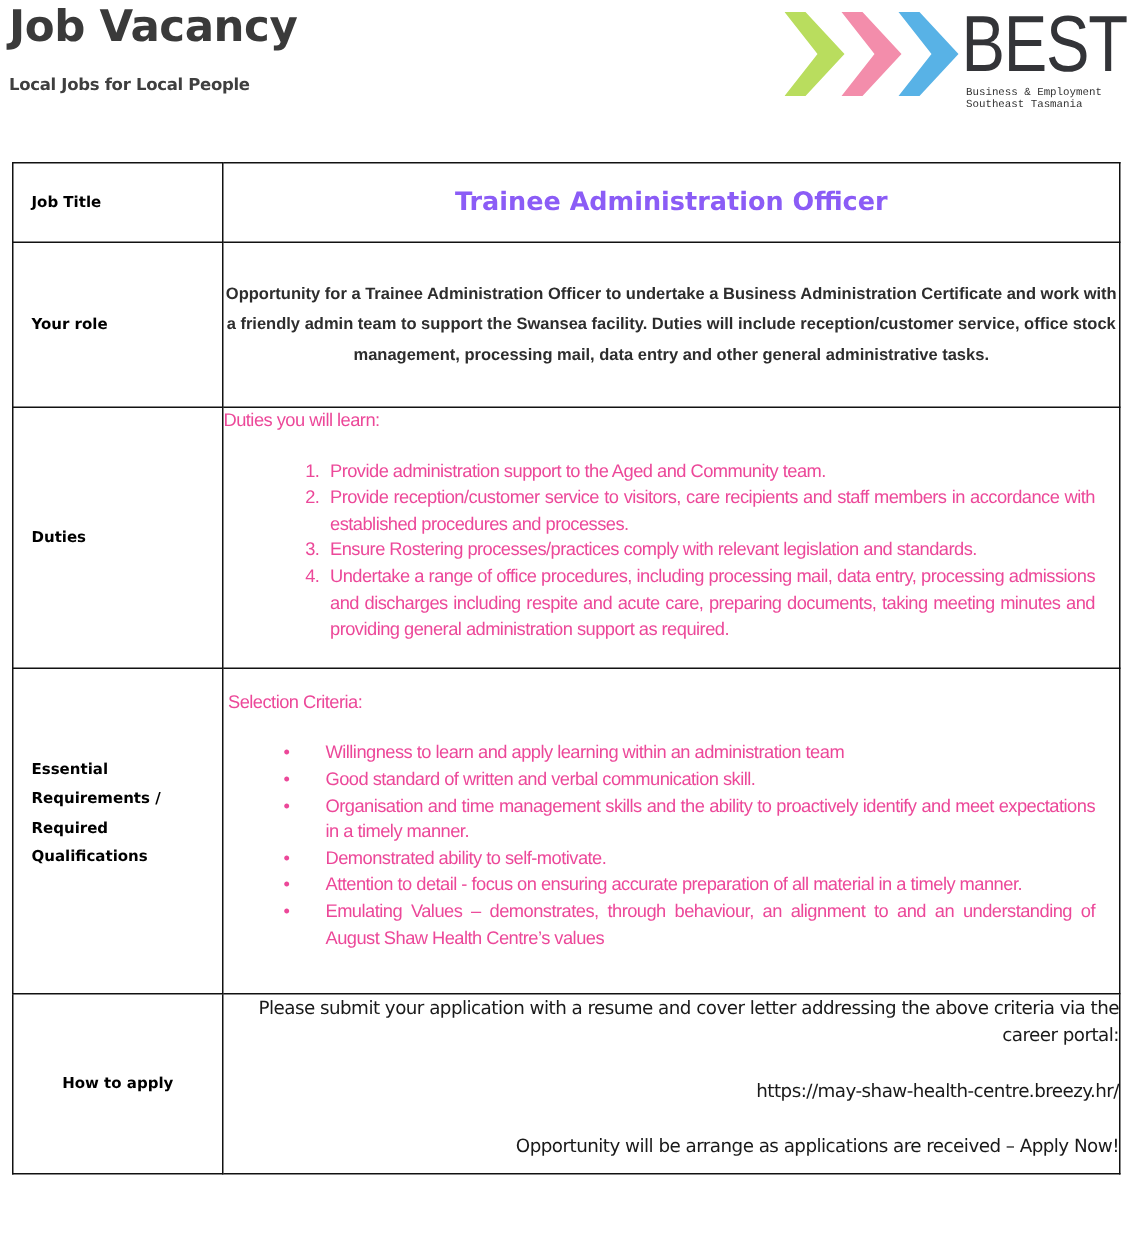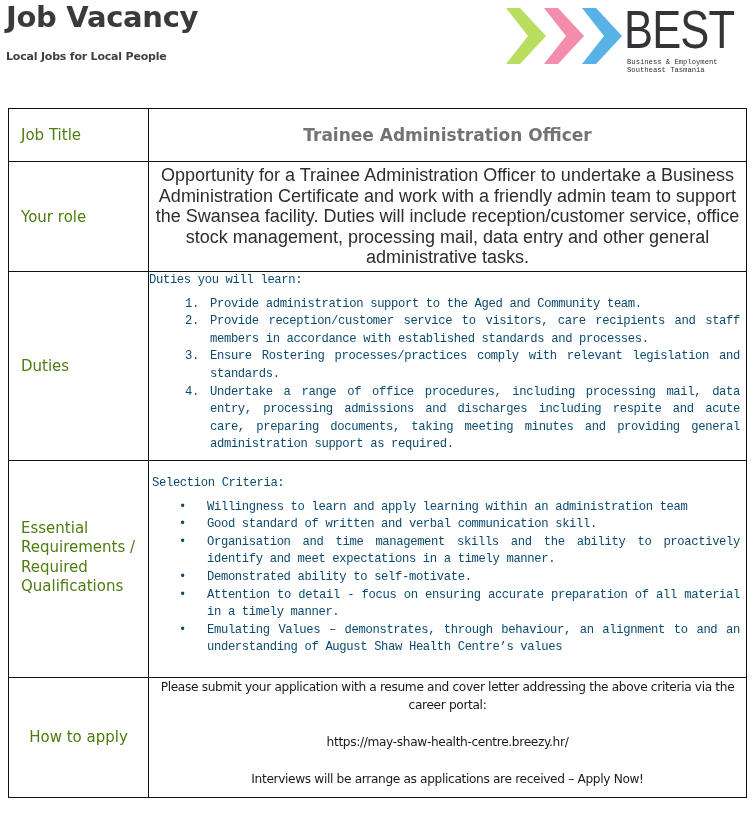--- a/index.html
+++ b/index.html
@@ -1,39 +1,39 @@
 <!DOCTYPE html>
 <html><head>
 <meta charset="utf-8">
 <style>
   html, body { margin:0; padding:0; background:#ffffff; }
   body { width:755px; height:840px; position:relative; overflow:hidden; font-family:"Liberation Sans", sans-serif; color:#222; }
   .title { position:absolute; left:6px; top:0px; font-family:"DejaVu Sans", sans-serif; font-weight:bold; font-size:29px; color:#3a3a3a; letter-spacing:-0.3px; }
   .subtitle { position:absolute; left:6px; top:50px; font-family:"DejaVu Sans", sans-serif; font-weight:bold; font-size:11px; color:#3f3f3f; letter-spacing:-0.2px; }
-  .logo { position:absolute; left:506px; top:3px; width:232px; height:70px; }
+  .logo { position:absolute; left:523px; top:3px; width:232px; height:70px; }
   .logo svg { position:absolute; left:0; top:2px; }
   .logo-word { position:absolute; left:118px; top:-4px; font-family:"Liberation Sans", sans-serif; font-size:53px; color:#333438; letter-spacing:-1px; transform:scaleX(0.82); transform-origin:left top; }
   .logo-tag { position:absolute; left:121px; top:55px; font-family:Liberation Mono, monospace; font-size:7.2px; line-height:8px; color:#333; }
 
   table.vac { position:absolute; left:8px; top:108px; width:739px; border-collapse:collapse; table-layout:fixed; }
   table.vac td { border:1.5px solid #111; vertical-align:middle; padding:0; }
-  td.lbl { width:127px; font-family:"DejaVu Sans", sans-serif; font-weight:normal; font-size:15px; color:#4d7c0f; padding-left:12px !important; }
+  td.lbl { width:127px; font-family:"DejaVu Sans", sans-serif; font-weight:bold; font-size:10px; color:#000000; padding-left:12px !important; }
   td.lbl.center { text-align:center; padding-left:0 !important;margin-left:14px; }
-  .green { color:#737373; font-family:"DejaVu Sans", sans-serif; font-weight:bold; text-align:center; }
+  .green { color:#8b5cf6; font-family:"DejaVu Sans", sans-serif; font-weight:bold; text-align:center; }
   .green.t1 { font-size:17px; }
   .green.t2 { font-size:17px; padding-top:14px; }
-  .role { font-family:"Liberation Sans", sans-serif; font-weight:normal; font-size:18px; line-height:20.5px; text-align:center; color:#2d2d2d; padding:0 12px 6px 12px; }
-  .body { font-family:Liberation Mono, monospace; font-size:12.2px; line-height:17.6px; color:#0c4a6e; padding:10px 11px 8px 11px; letter-spacing:-0.35px; }
-  .body ol, .body ul { margin:6px; padding-left:51px; text-align:justify; }
+  .role { font-family:"Liberation Sans", sans-serif; font-weight:bold; font-size:11px; line-height:20.5px; text-align:center; color:#2d2d2d; padding:0 12px 6px 12px; }
+  .body { font-family:Liberation Sans, sans-serif; font-size:12.2px; line-height:17.6px; color:#ec4899; padding:10px 11px 8px 11px; letter-spacing:-0.35px; }
+  .body ol, .body ul { margin:16px; padding-left:51px; text-align:justify; }
   .body ul { list-style:none; padding-left:52px; }
   .body ul li { position:relative; }
   .body ul li::before { content:"•"; position:absolute; left:-28px; top:0; }
   .body li { padding-left:0; }
   .body ol li { padding-left:4px; }
-  .apply { font-family:"DejaVu Sans", sans-serif; font-size:12.2px; line-height:18.5px; color:#1a1a1a; text-align:center; padding:10px 14px 4px 14px; letter-spacing:-0.35px;margin-top:32px; }
+  .apply { font-family:"DejaVu Sans", sans-serif; font-size:12.2px; line-height:18.5px; color:#1a1a1a; text-align:right; padding:10px 14px 4px 14px; letter-spacing:-0.35px;margin-top:32px; }
   .apply p { margin:0; }
   .apply .gap { height:18.5px; }
 </style>
 </head>
 <body>
 
 <div class="title">Job Vacancy</div>
 <div class="subtitle">Local Jobs for Local People</div>
 
 <div class="logo">
@@ -58,21 +58,21 @@
   <tr style="height:110px;">
     <td class="lbl">Your role</td>
     <td class="role">Opportunity for a Trainee Administration Officer to undertake a Business Administration Certificate and work with a friendly admin team to support the Swansea facility. Duties will include reception/customer service, office stock management, processing mail, data entry and other general administrative tasks.</td>
   </tr>
   <tr style="height:170px;">
     <td class="lbl">Duties</td>
     <td class="body">
       <div>Duties you will learn:</div>
       <ol>
         <li>Provide administration support to the Aged and Community team.</li>
-        <li>Provide reception/customer service to visitors, care recipients and staff members in accordance with established standards and processes.</li>
+        <li>Provide reception/customer service to visitors, care recipients and staff members in accordance with established procedures and processes.</li>
         <li>Ensure Rostering processes/practices comply with relevant legislation and standards.</li>
         <li>Undertake a range of office procedures, including processing mail, data entry, processing admissions and discharges including respite and acute care, preparing documents, taking meeting minutes and providing general administration support as required.</li>
       </ol>
     </td>
   </tr>
   <tr style="height:217px;">
     <td class="lbl" style="vertical-align:top;padding-top:58px;line-height:19.5px;">Essential Requirements / Required Qualifications</td>
     <td class="body" style="vertical-align:top;padding-top:14px;">
       <div style="padding-left:3px;">Selection Criteria:</div>
       <ul>
@@ -85,17 +85,17 @@
       </ul>
     </td>
   </tr>
   <tr style="height:120px;">
     <td class="lbl center">How to apply</td>
     <td class="apply" style="vertical-align:top;">
       <p>Please submit your application with a resume and cover letter addressing the above criteria via the career portal:</p>
       <div class="gap"></div>
       <p>https://may-shaw-health-centre.breezy.hr/</p>
       <div class="gap"></div>
-      <p>Interviews will be arrange as applications are received – Apply Now!</p>
+      <p>Opportunity will be arrange as applications are received – Apply Now!</p>
     </td>
   </tr>
 </tbody>
   </table>
 
 </body></html>

